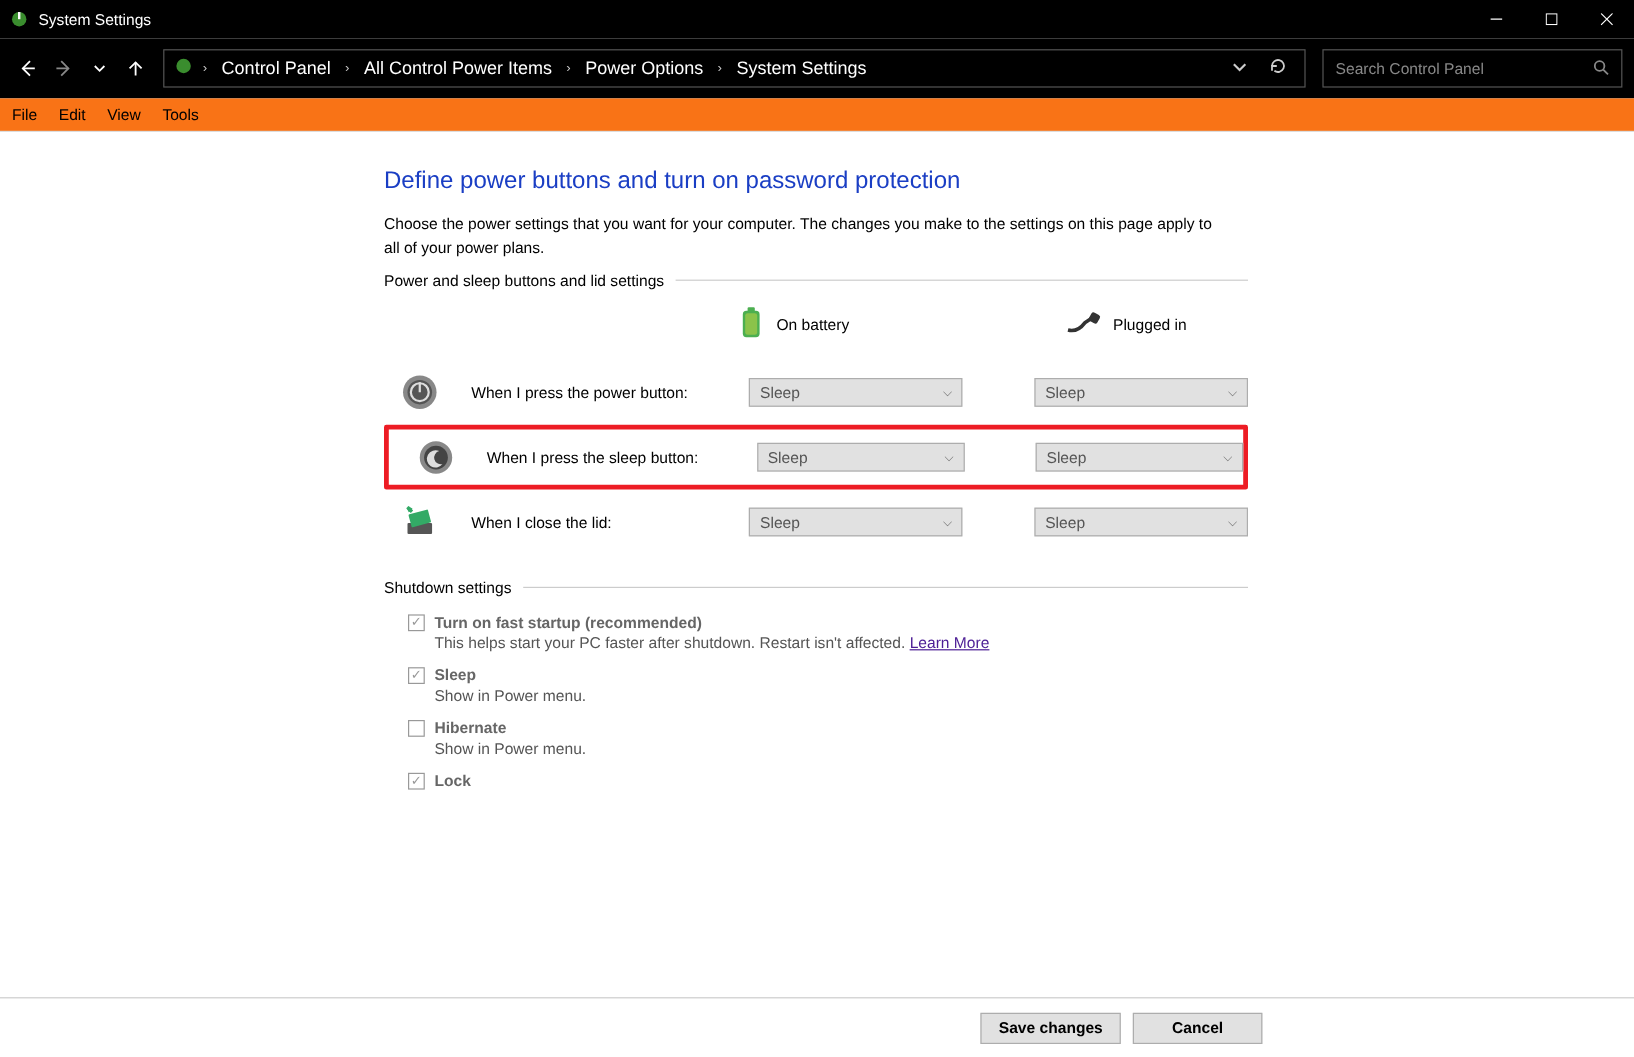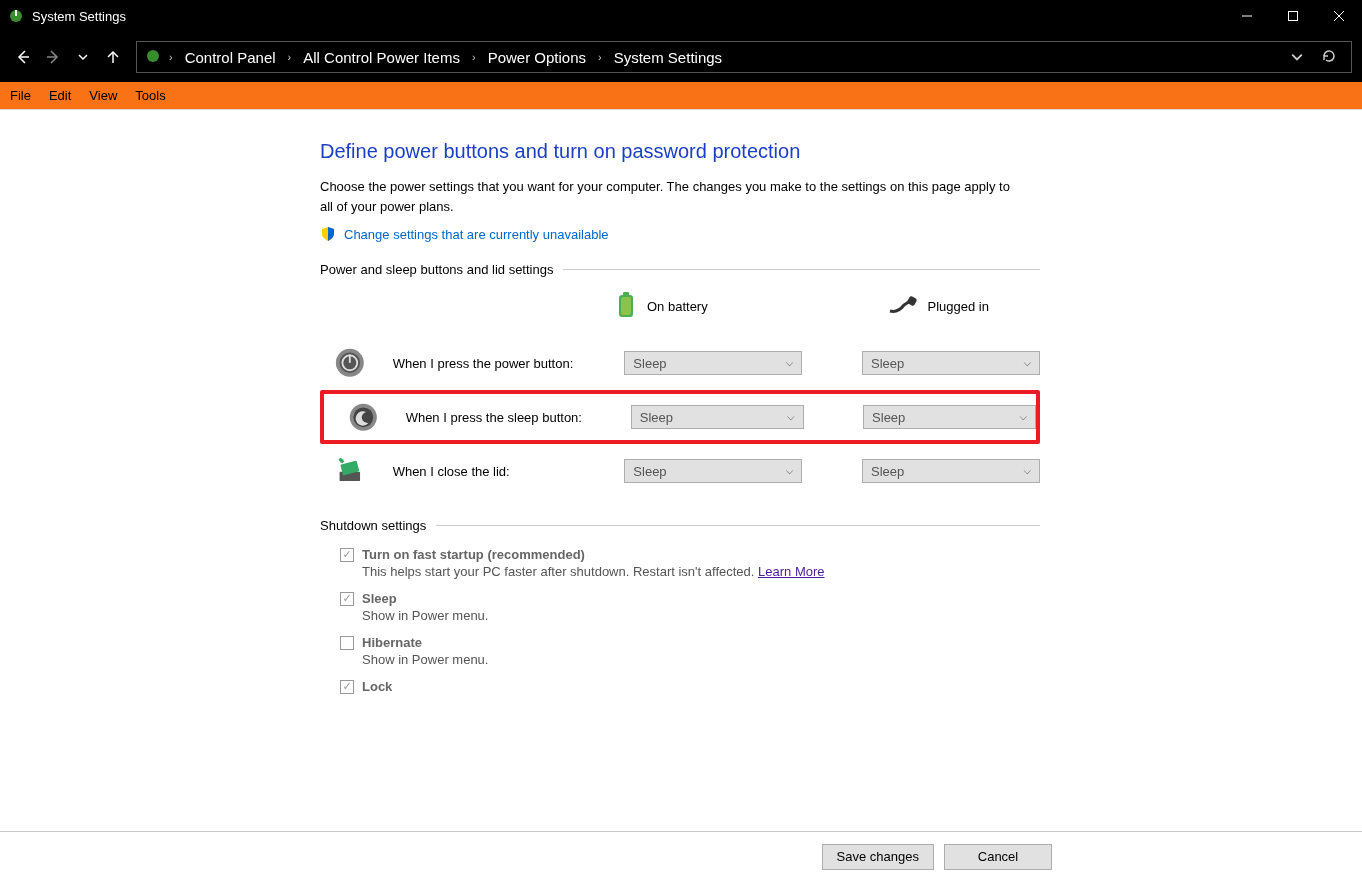--- a/index.html
+++ b/index.html
@@ -119,21 +119,21 @@
   .shutdown-item .chk { width:14px; height:14px; border:1px solid #999; display:inline-flex; align-items:center; justify-content:center; font-size:11px; color:#999; background:#fff;}
   .shutdown-item .title { font-weight:600; color:#666;}
   .shutdown-item .sub { margin-left:22px; margin-top:2px; color:#555;}
   .learn { color:#4c1d95; text-decoration:underline;}
   
   .footer {
     position:absolute; bottom:0; left:0; right:0; height:50px;
     border-top:1px solid #ccc; background:#fff;
     display:flex; align-items:center; justify-content:flex-end; gap:10px; padding-right:310px;
   }
-  .btn { min-width:108px; height:26px; background:#e1e1e1; border:1px solid #adadad; display:flex; align-items:center; justify-content:center; font-size:13px; padding:0 14px;}
+  .btn { min-width:108px; height:26px; background:#e1e1e1; border:1px solid #adadad; display:flex; align-items:center; justify-content:center; font-size:13px; padding:0 14px;font-weight:bold;}
   .shield-icon { width:16px; height:16px; }
 </style>
 </head>
 <body>
 
 <div class="titlebar">
   <div class="titlebar-left">
     <span class="appicon">
       <svg viewBox="0 0 16 16">
           <circle cx="8" cy="8" r="6" fill="#3a8d2e"></circle>
@@ -203,42 +203,40 @@
       <span><svg width="12" height="12" viewBox="0 0 10 10">
             <path d="M1 3 L5 7 L9 3" fill="none" stroke="#ccc" stroke-width="1.5"></path>
           </svg></span>
       <span><svg width="16" height="16" viewBox="0 0 16 16">
             <path d="M3 8 a5 5 0 1 1 2 4" fill="none" stroke="#ccc" stroke-width="1.5"></path>
             <path d="M3 12 L3 8 L7 8" fill="none" stroke="#ccc" stroke-width="1.5"></path>
           </svg></span>
     </div>
   </div>
 
+  <div class="searchbox">
+    <span>Search Control Panel</span>
+    <span><svg width="14" height="14" viewBox="0 0 14 14">
+          <circle cx="6" cy="6" r="4" fill="none" stroke="#888" stroke-width="1.5"></circle>
+          <line x1="9" y1="9" x2="13" y2="13" stroke="#888" stroke-width="1.5"></line>
+        </svg></span>
+  </div>
 </div>
 
 <div class="menubar">
   <span>File</span>
   <span>Edit</span>
   <span>View</span>
   <span>Tools</span>
 </div>
 
 <div class="content">
   <div class="inner">
     <div class="page-title">Define power buttons and turn on password protection</div>
     <div class="desc">Choose the power settings that you want for your computer. The changes you make to the settings on this page apply to all of your power plans.</div>
-    <div class="admin-link">
-      <span class="shield-icon">
-        <svg viewBox="0 0 16 16">
-            <path d="M8 1 L14 3 V8 C14 12 8 15 8 15 C8 15 2 12 2 8 V3 Z" fill="#ffcc00"></path>
-            <path d="M8 1 L14 3 V8 C14 12 8 15 8 15 V1 Z" fill="#0066cc"></path>
-          </svg>
-      </span>
-      <a href="#">Change settings that are currently unavailable</a>
-    </div>
 
     <div class="section-head">
       <span class="lbl">Power and sleep buttons and lid settings</span>
       <span class="line"></span>
     </div>
 
     <div class="col-headers">
       <div class="h">
         <span><svg width="22" height="28" viewBox="0 0 22 28">
               <rect x="4" y="4" width="14" height="22" rx="3" fill="#4caf50"></rect>

